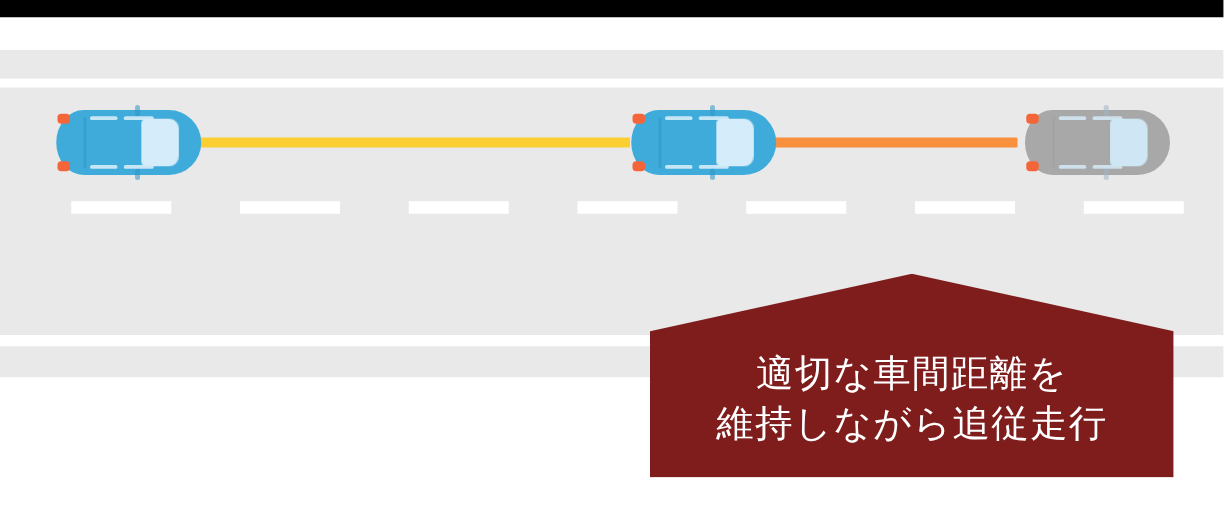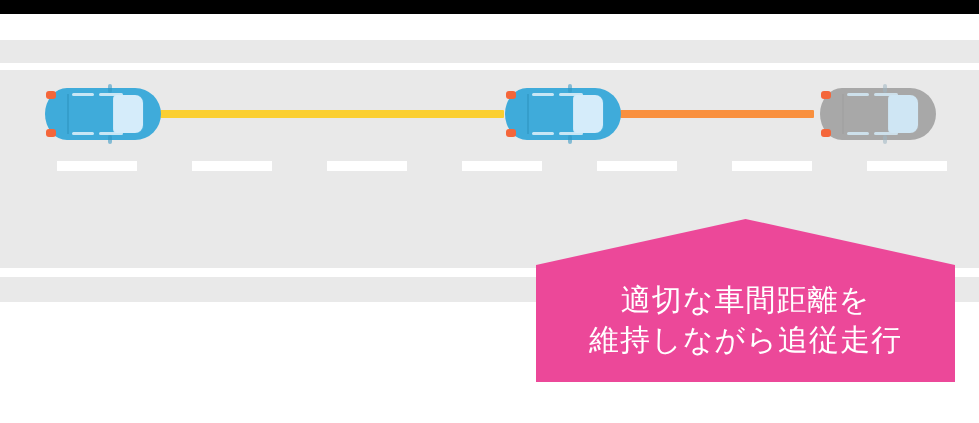--- a/index.html
+++ b/index.html
@@ -246,18 +246,18 @@
     <div class="car-seam seam-bot-a"></div>
     <div class="car-seam seam-bot-b"></div>
     <div class="car-mirror mirror-top"></div>
     <div class="car-mirror mirror-bot"></div>
     <div class="car-windshield"></div>
     <div class="car-taillight taillight-top" style="background: rgb(244, 102, 58);"></div>
     <div class="car-taillight taillight-bot" style="background: rgb(244, 102, 58);"></div>
   </div>
 
 
-  <div class="callout" id="callout-follow" style="left: 536px; background: #ec4899;">
+  <div class="callout" id="callout-follow" style="left: 520px; background: #7f1d1d;">
     <div class="callout-text">適切な車間距離を
 維持しながら追従走行</div>
   </div>
 
 </div>
 
 </body></html>

